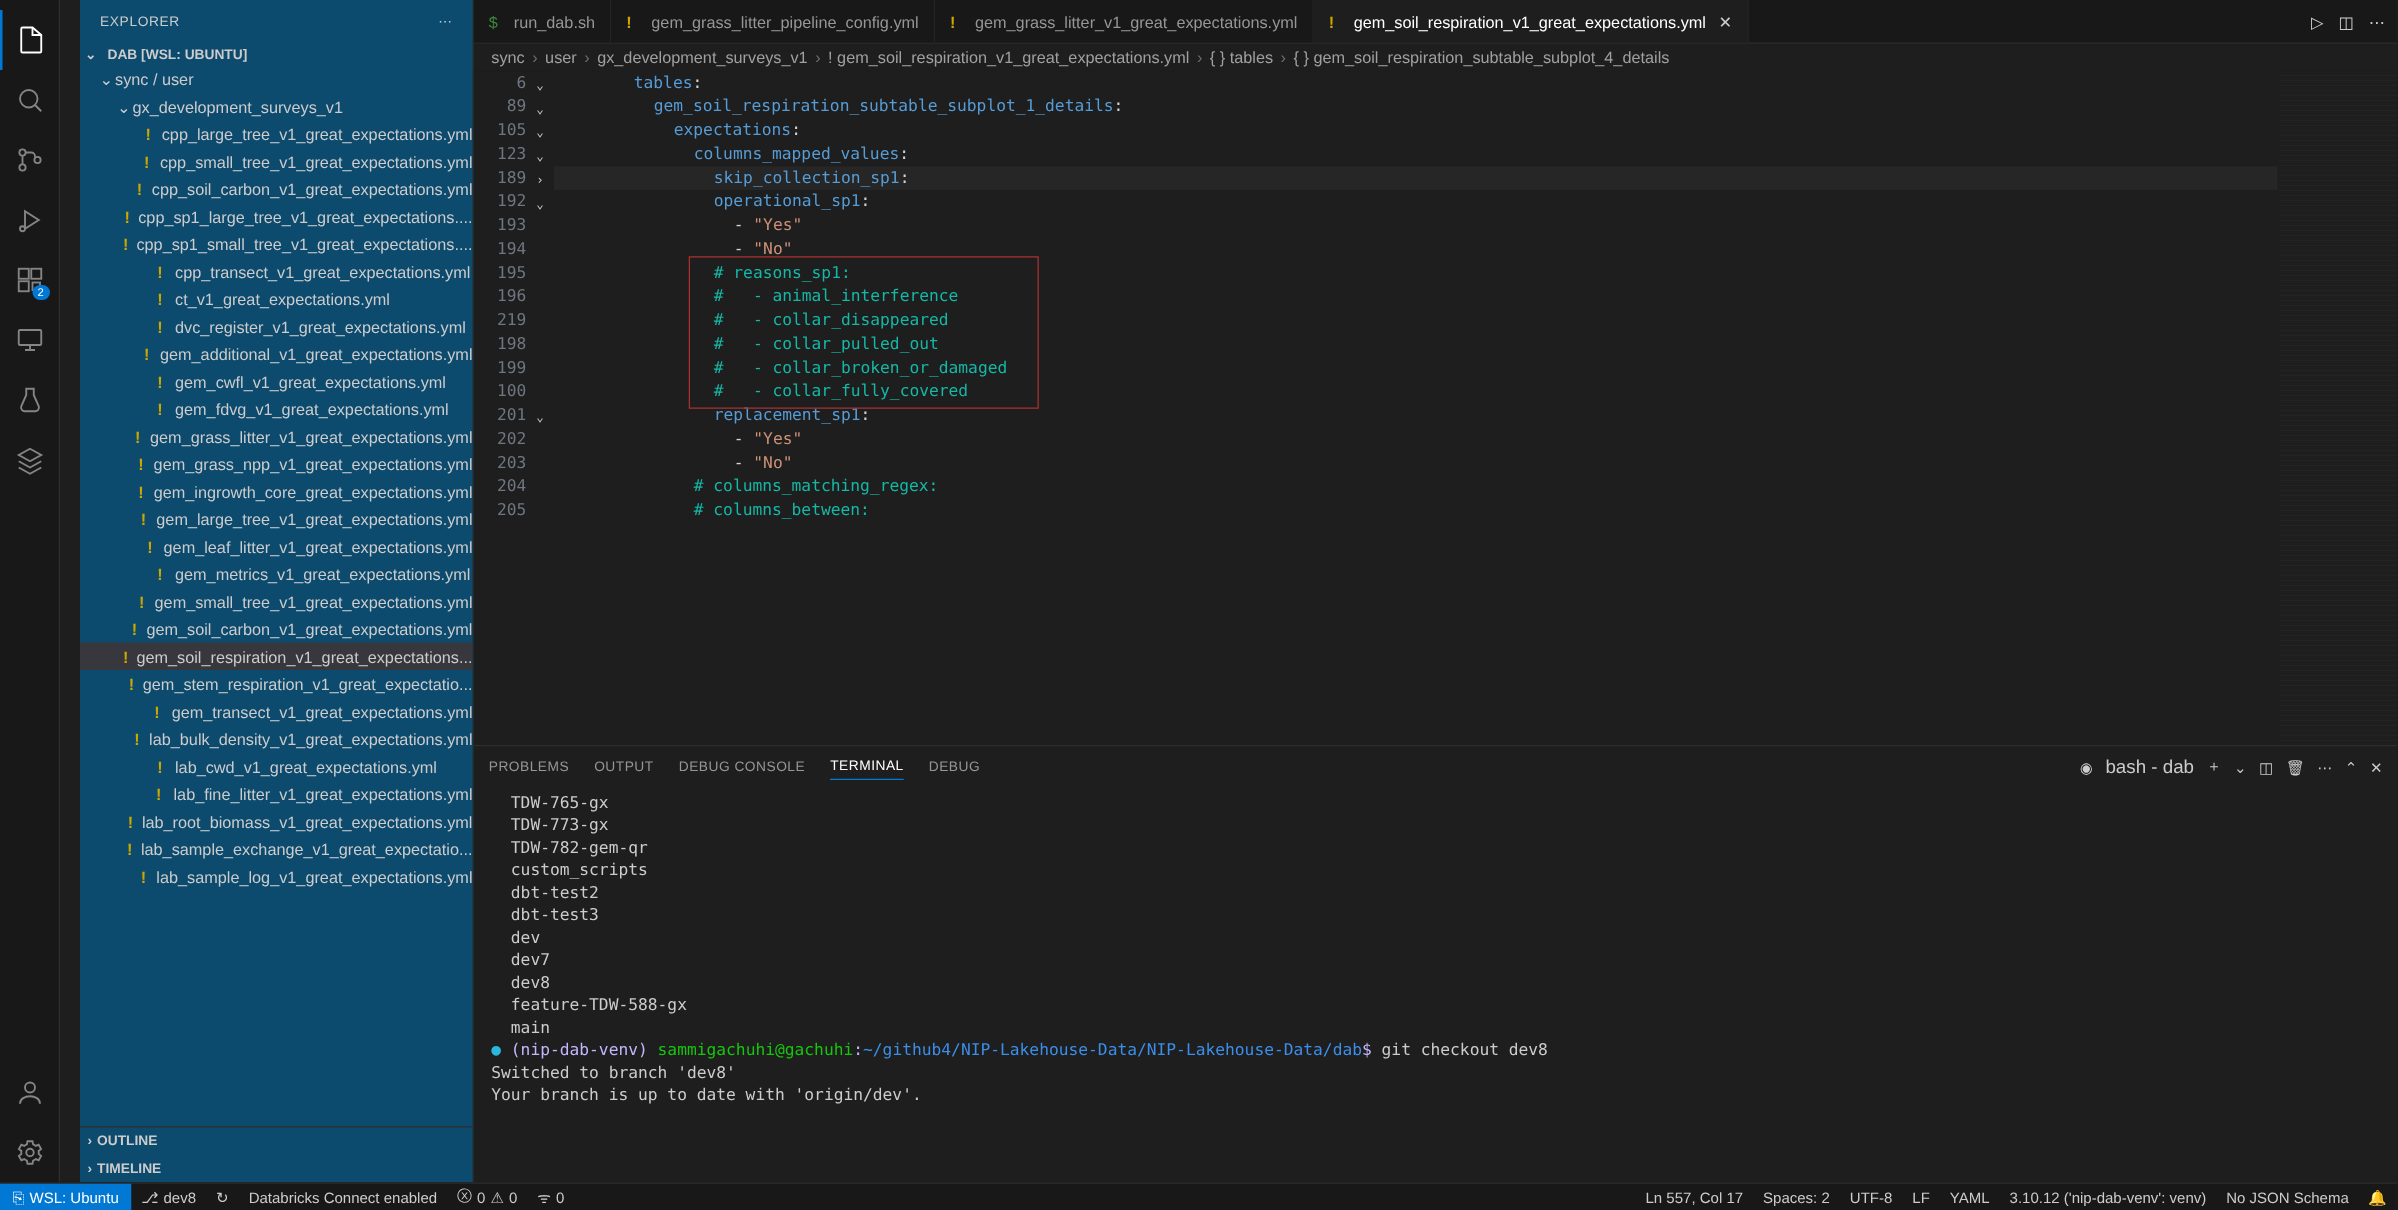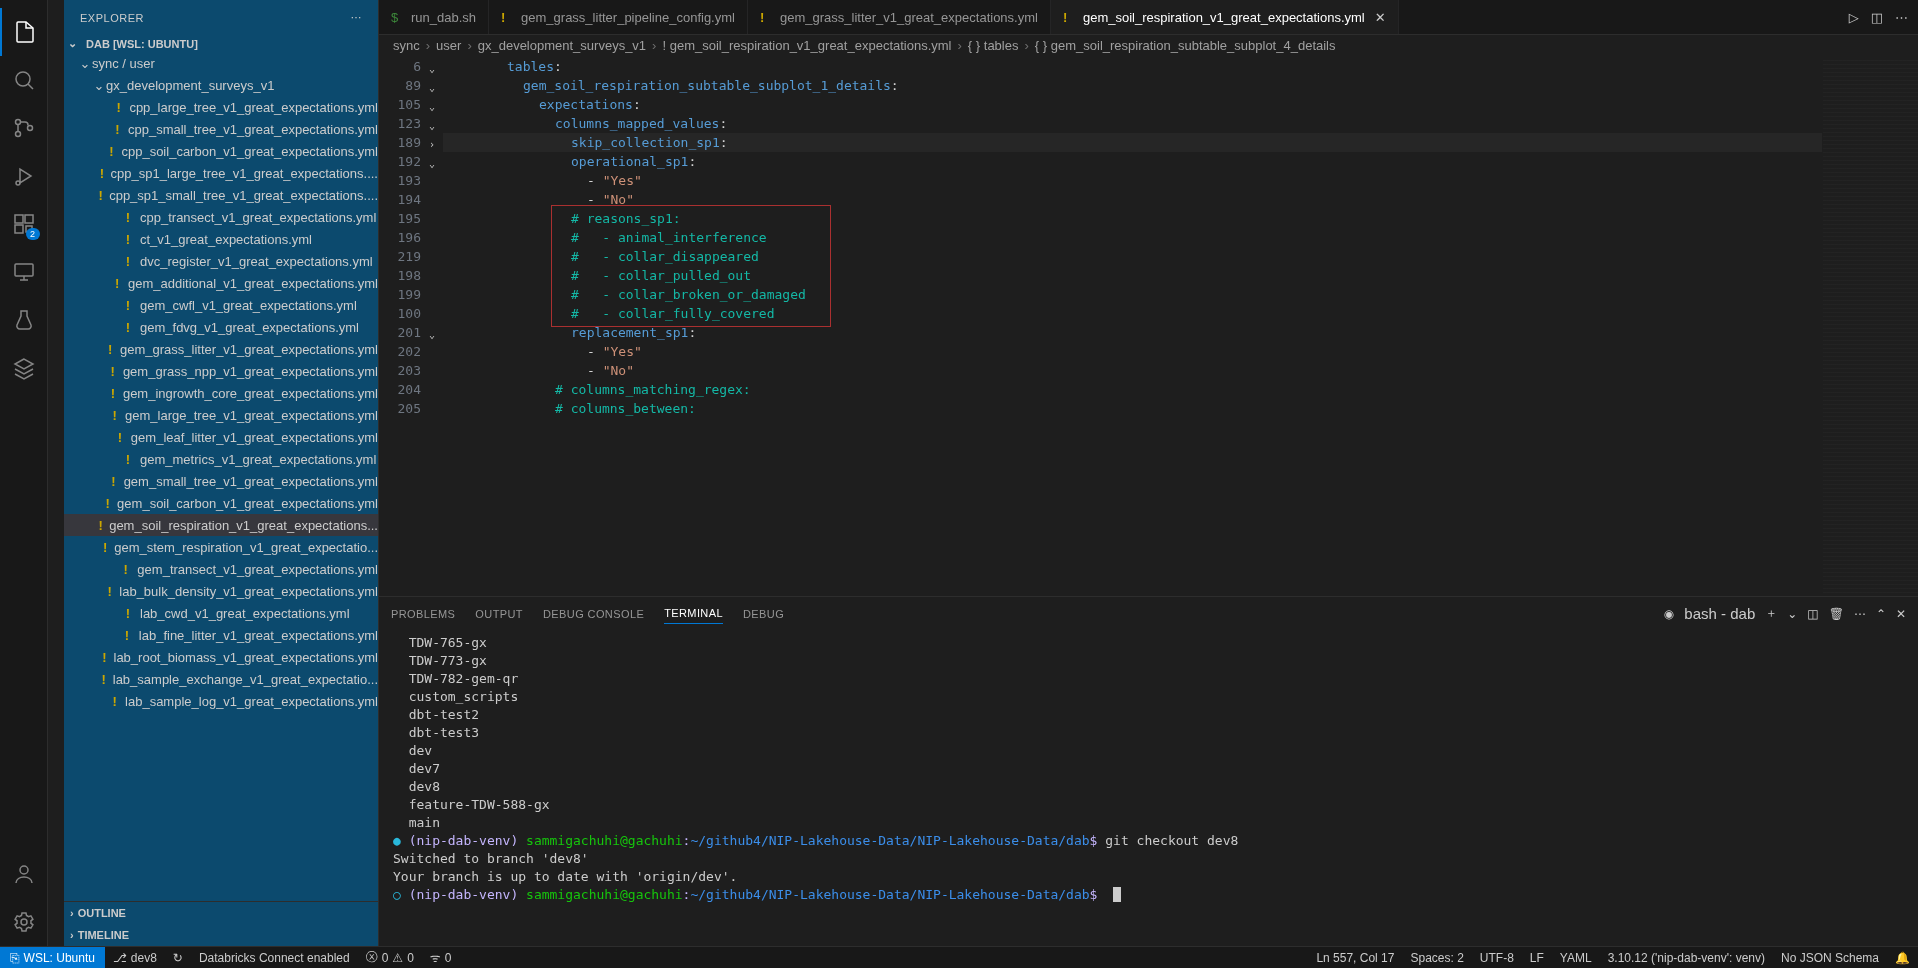--- a/index.html
+++ b/index.html
@@ -532,21 +532,20 @@
             <div class="t-line">  dbt-test2</div>
             <div class="t-line">  dbt-test3</div>
             <div class="t-line">  dev</div>
             <div class="t-line">  dev7</div>
             <div class="t-line">  dev8</div>
             <div class="t-line">  feature-TDW-588-gx</div>
             <div class="t-line">  main</div>
             <div class="t-line"><span class="t-cyan">●</span> <span class="t-dim">(nip-dab-venv)</span> <span class="t-green">sammigachuhi@gachuhi</span><span class="t-dim">:</span><span class="t-blue">~/github4/NIP-Lakehouse-Data/NIP-Lakehouse-Data/dab</span><span class="t-dim">$</span> git checkout dev8</div>
             <div class="t-line">Switched to branch 'dev8'</div>
             <div class="t-line">Your branch is up to date with 'origin/dev'.</div>
-            <div class="t-line"><span class="t-cyan">○</span> <span class="t-dim">(nip-dab-venv)</span> <span class="t-green">sammigachuhi@gachuhi</span><span class="t-dim">:</span><span class="t-blue">~/github4/NIP-Lakehouse-Data/NIP-Lakehouse-Data/dab</span><span class="t-dim">$</span>  <span style="background:#cccccc;color:#1e1e1e">&nbsp;</span></div>
           </div>
   </div>
 </div>
 
 </div>
 
 <div class="status-bar">
   <div class="item remote">
     <span>⎘</span>
     <span>WSL: Ubuntu</span>

